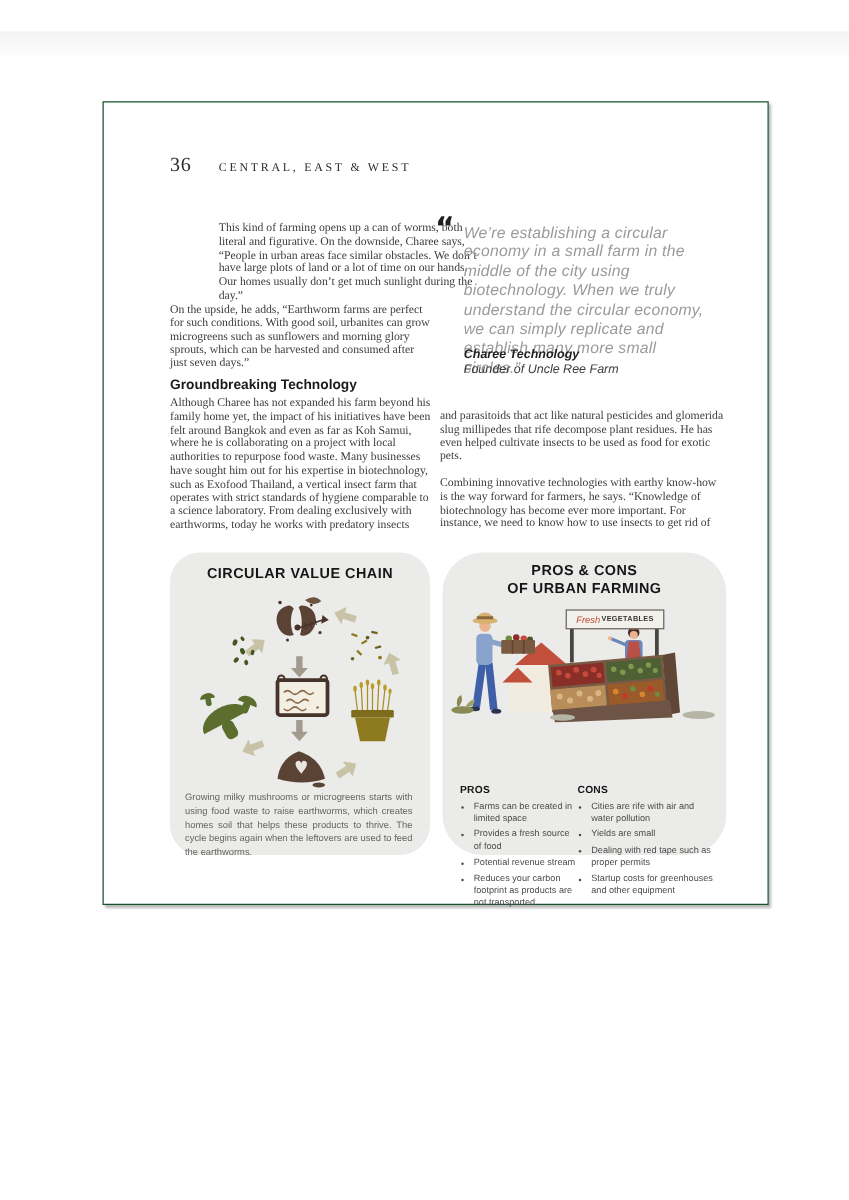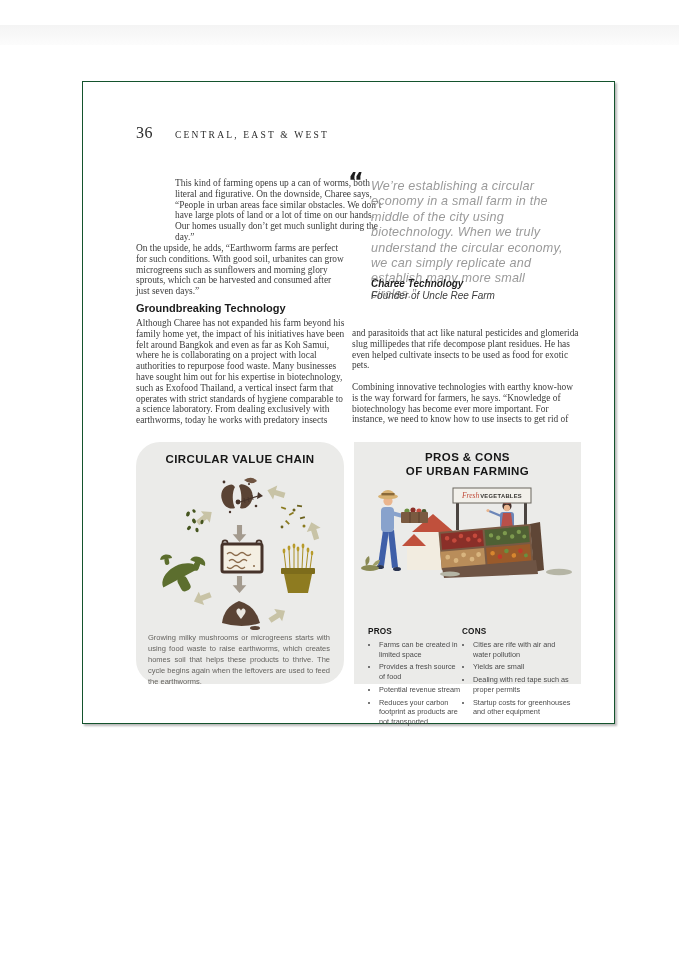--- a/index.html
+++ b/index.html
@@ -32,35 +32,35 @@
   
   #quote-mark { left:265px; top:86px; font-family:"DejaVu Sans",sans-serif; font-weight:bold; font-size:24px; color:#1f1f1f; }
   #quote-text { left:288px; top:97px; width:200px; font-size:12.6px; font-style:italic;
                 line-height:15.4px; color:#9a9a9a; letter-spacing:0.2px; }
   #quote-author { left:288px; top:196px; font-size:10px; font-style:italic; font-weight:bold; color:#1f1f1f; }
   #quote-role   { left:288px; top:208px; font-size:10px; font-style:italic; color:#3d3d3d;text-align:center; }
 
   
   .infobox { position:absolute; top:360px; height:242px; background:#ebebe9; }
   #box-left  { left:53px;  width:208px;border-radius:24px; }
-  #box-right { left:271px; width:227px; }
+  #box-right { left:271px; width:227px;border-radius:32px; }
   .box-title { position:absolute; left:0; width:100%; text-align:center; font-weight:bold;
                font-size:11.5px; line-height:13.5px; letter-spacing:0.4px; color:#161616; }
   #cvc-title { top:11px; }
   #pc-title  { top:9px; }
   .boxsvg { position:absolute; left:0; pointer-events:none; }
   #cvc-svg { top:0; }
   #pc-svg  { top:40px; }
 
   #cvc-caption { position:absolute; left:12px; top:190px; width:182px; font-size:7.5px;
                  line-height:11px; color:#666460; text-align:justify; }
 
   #stall-sign { position:absolute; left:99px; top:46px; width:78px; height:15px;
                 display:flex; align-items:center; justify-content:center; }
-  .sign-script { font-family:Liberation Serif, serif; font-style:italic; font-size:7.5px; color:#c04a38; margin-right:1px; }
+  .sign-script { font-family:Liberation Sans, sans-serif; font-style:italic; font-size:7.5px; color:#c04a38; margin-right:1px; }
   .sign-caps { font-weight:bold; font-size:5.8px; letter-spacing:0.3px; color:#35332f; }
 
   .pc-col { position:absolute; top:142px;margin-top:43px; }
   #pros { left:14px;  width:94px; }
   #cons { left:108px; width:112px; }
   .col-header { font-weight:bold; font-size:8.2px; letter-spacing:0.2px; color:#161616; margin-bottom:4px; }
   ul.bullets { margin:0; padding-left:11px; list-style:disc outside; font-size:7.3px; line-height:9.7px; color:#4c4c4c; }
   ul.bullets li { margin-bottom:3px; }
   ul.bullets li::marker { font-size:6.5px; color:#4c4c4c; }
 </style>

